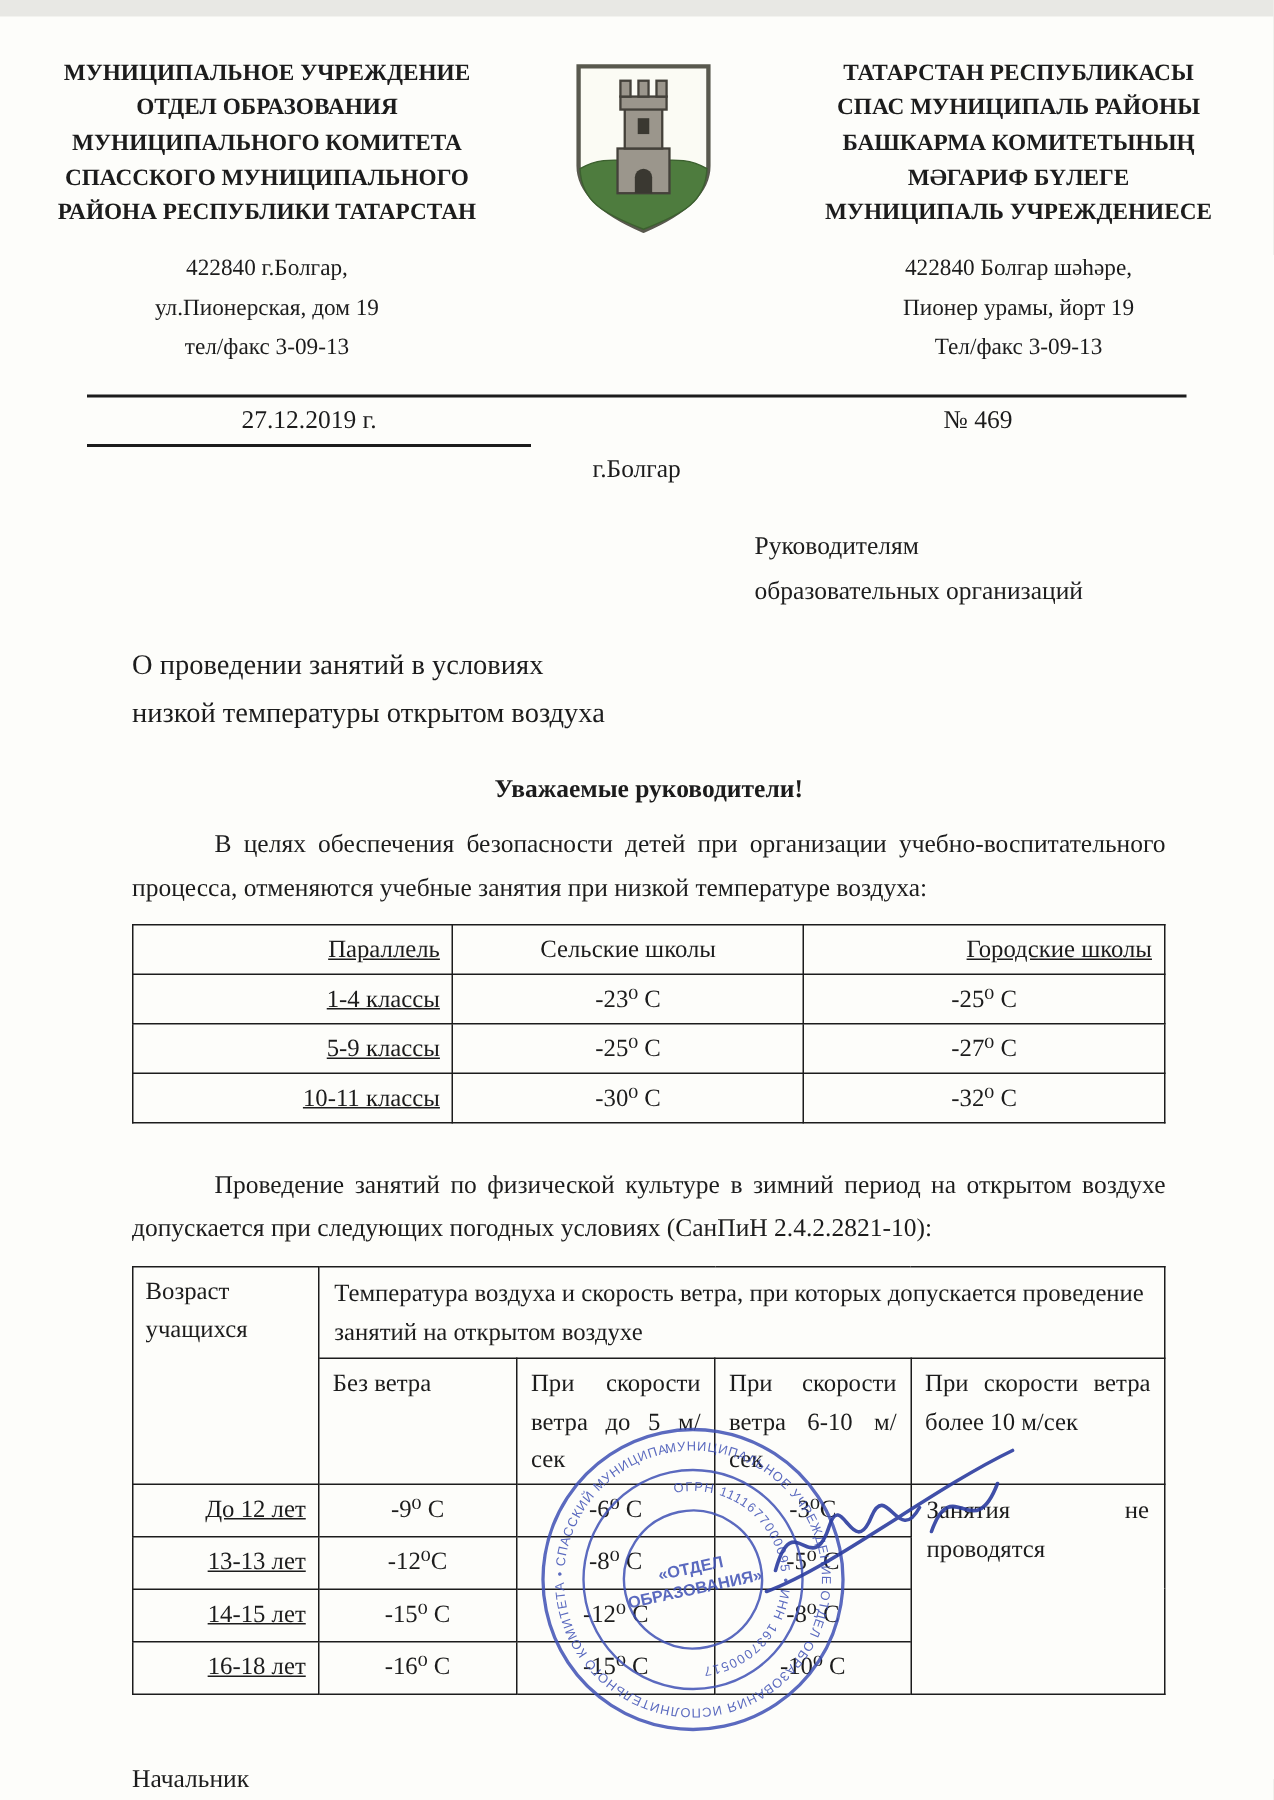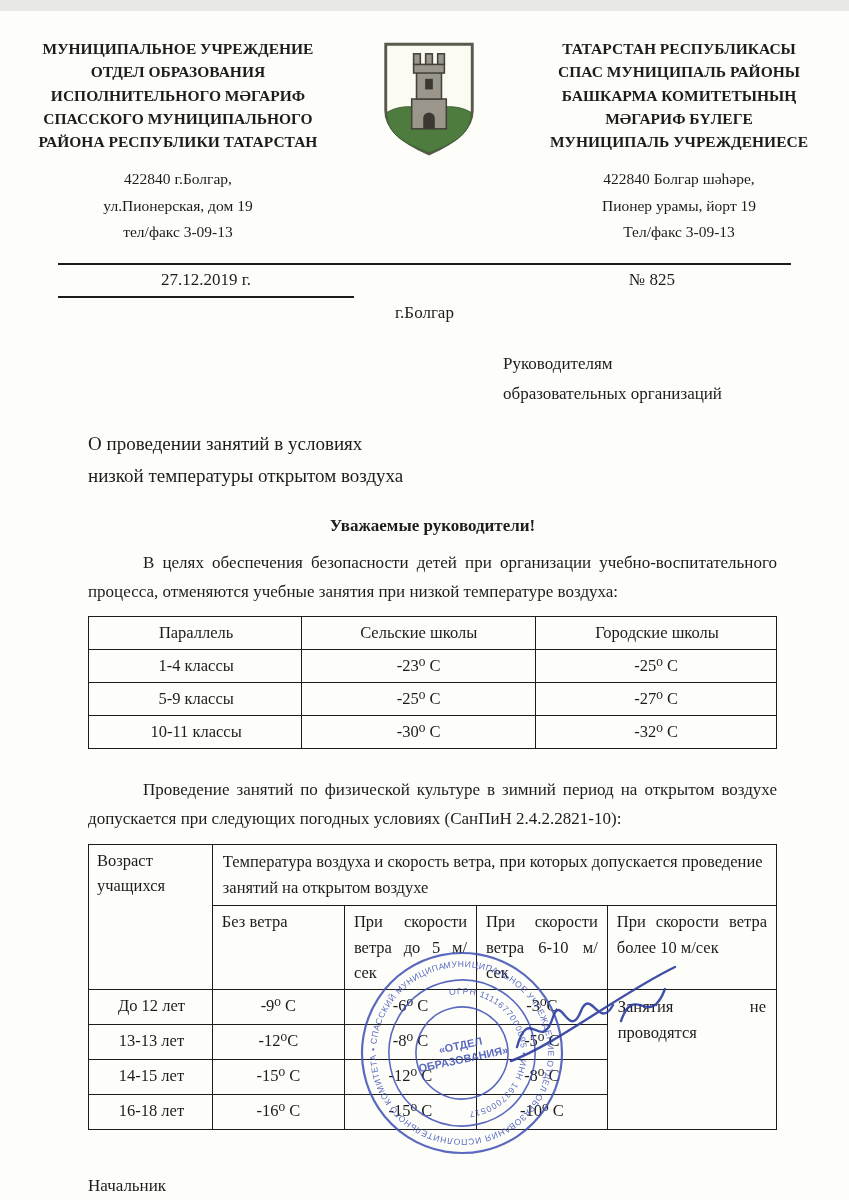--- a/index.html
+++ b/index.html
@@ -33,21 +33,21 @@
   .addressee{margin:26px 0 0 415px;line-height:1.72;}
   .subject{margin-top:20px;line-height:1.68;font-size:19px;}
   .salutation{text-align:center;font-weight:bold;margin-top:24px;}
   .para{text-align:justify;text-indent:55px;line-height:1.72;margin:12px 0 10px 0;}
   
   table{width:100%;border-collapse:collapse;table-layout:fixed;font-size:16.5px;}
   .t1{margin-top:4px;}
   .t2{margin-top:6px;}
   td{border:1.6px solid #1c1c1c;padding:3px 8px;vertical-align:top;line-height:1.55;}
   .t1 td{height:26px;}
-  .cell-left{text-align:center;padding-left:10px;}
+  .cell-left{text-align:right;padding-left:10px;text-decoration:underline;}
   .cell-center{text-align:center;}
   .t2 .wind-h{text-align:justify;line-height:1.55;padding:3px 9px;}
   .t2 .age-cell{vertical-align:top;padding:3px 8px;}
   .t2 .span-h{padding:4px 10px;line-height:1.6;}
   .t2 .data-row td{height:28px;}
   .t2 .note-cell{text-align:justify;padding:4px 10px;}
   
   .sig-block{display:flex;justify-content:space-between;margin-top:42px;}
   .sig-titles{line-height:1.68;}
   
@@ -60,21 +60,21 @@
 </head>
 <body>
 
 <div class="page">
 
   <header class="letterhead">
     <div class="lh-col">
       <div class="lh-org">
         <div>МУНИЦИПАЛЬНОЕ УЧРЕЖДЕНИЕ</div>
         <div>ОТДЕЛ ОБРАЗОВАНИЯ</div>
-        <div>ИСПОЛНИТЕЛЬНОГО МӘГАРИФ</div>
+        <div>МУНИЦИПАЛЬНОГО КОМИТЕТА</div>
         <div>СПАССКОГО МУНИЦИПАЛЬНОГО</div>
         <div>РАЙОНА РЕСПУБЛИКИ ТАТАРСТАН</div>
       </div>
       <div class="lh-addr">
         <div>422840 г.Болгар,</div>
         <div>ул.Пионерская, дом 19</div>
         <div>тел/факс 3-09-13</div>
       </div>
     </div>
 
@@ -107,21 +107,21 @@
         <div>422840 Болгар шәһәре,</div>
         <div>Пионер урамы, йорт 19</div>
         <div>Тел/факс 3-09-13</div>
       </div>
     </div>
   </header>
 
   <div class="rule"></div>
   <div class="ref-row">
     <div class="date-box">27.12.2019 г.</div>
-    <div class="doc-num">№ 825</div>
+    <div class="doc-num">№ 469</div>
   </div>
   <div class="city-line">г.Болгар</div>
 
   <div class="content">
 
     <div class="addressee">
       <div>Руководителям</div>
       <div>образовательных организаций</div>
     </div>
 

